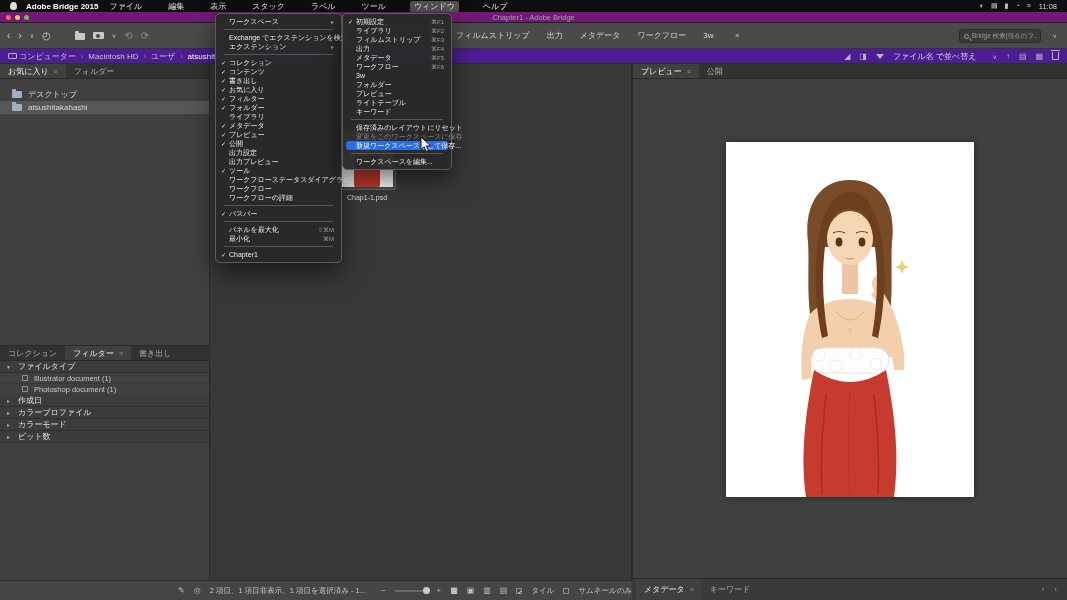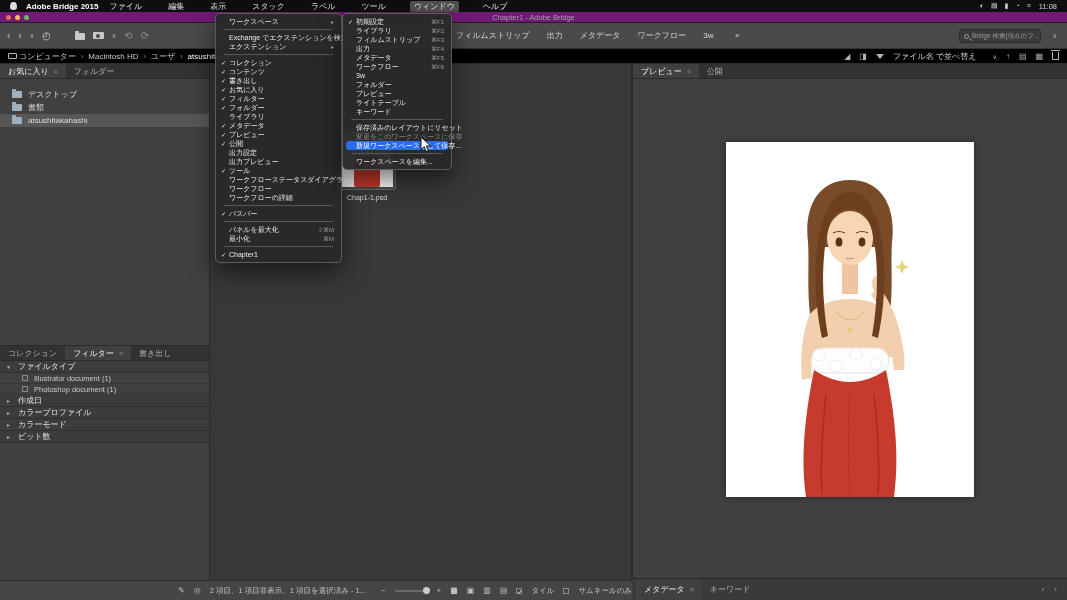--- a/index.html
+++ b/index.html
@@ -38,21 +38,21 @@
   #workspace-tabs{position:absolute;left:456px;top:0;height:100%;display:flex;align-items:center;gap:17px;
     font-size:8px;color:#d8d8d8;white-space:nowrap}
   #tabs-overflow{position:absolute;left:735px;top:0;height:100%;display:flex;align-items:center;font-size:8px;color:#cfcfcf}
   #search-box{position:absolute;right:26px;top:6px;width:82px;height:14px;background:#3a3a3a;border:1px solid #2b2b2b;
     border-radius:3px;display:flex;align-items:center;gap:3px;padding:0 4px;color:#9a9a9a;font-size:6.5px;overflow:hidden;white-space:nowrap}
   .mag{flex:none;width:5px;height:5px;border:1px solid #9a9a9a;border-radius:50%;position:relative}
   .mag::after{content:"";position:absolute;width:3px;height:1px;background:#9a9a9a;transform:rotate(45deg);left:3.5px;top:4.5px}
   #search-chevron{position:absolute;right:10px;top:9px;font-size:6px;color:#bdbdbd}
 
   
-  #pathbar{position:absolute;left:0;top:49px;width:100%;height:15px;background:#000000;border-bottom:1px solid #2e2e2e;
+  #pathbar{position:absolute;left:0;top:49px;width:100%;height:15px;background:#4c1d95;border-bottom:1px solid #2e2e2e;
     display:flex;align-items:center;padding:0 8px;font-size:8px;color:#c8c8c8}
   #breadcrumb{display:flex;align-items:center;gap:5px;white-space:nowrap}
   .comp{width:9px;height:6px;border:1px solid #b8b8b8;border-radius:1px;margin-right:2px}
   .crumb-sep{color:#8a8a8a;font-size:7px}
   .crumb.current{color:#fff}
   #path-right{margin-left:auto;display:flex;align-items:center;gap:9px;font-size:8px;color:#b5b5b5;white-space:nowrap}
   .funnel{width:0;height:0;border-left:4px solid transparent;border-right:4px solid transparent;border-top:5px solid #b5b5b5}
   .trash{width:7px;height:8px;border:1px solid #b5b5b5;border-top:none;border-radius:0 0 1px 1px;position:relative}
   .trash::before{content:"";position:absolute;top:-2px;left:-2px;width:9px;height:1px;background:#b5b5b5}
   .sortfield{display:flex;align-items:center;gap:16px;color:#d5d5d5}
@@ -221,24 +221,20 @@
           <span class="burger">≡</span>
         </div>
         <div class="panel-tab">
           <span>フォルダー</span>
         </div>
       </div>
     <div id="fav-list">
         <div class="fav-item">
           <span class="folder"></span>
           <span>デスクトップ</span>
-        </div>
-        <div class="fav-item">
-          <span class="folder"></span>
-          <span>書類</span>
         </div>
         <div class="fav-item selected">
           <span class="folder"></span>
           <span>atsushitakahashi</span>
         </div>
       </div>
   </div>
 
   <div id="filter-panel" class="panel">
     <div class="panel-tabs" id="filter-tabs">

